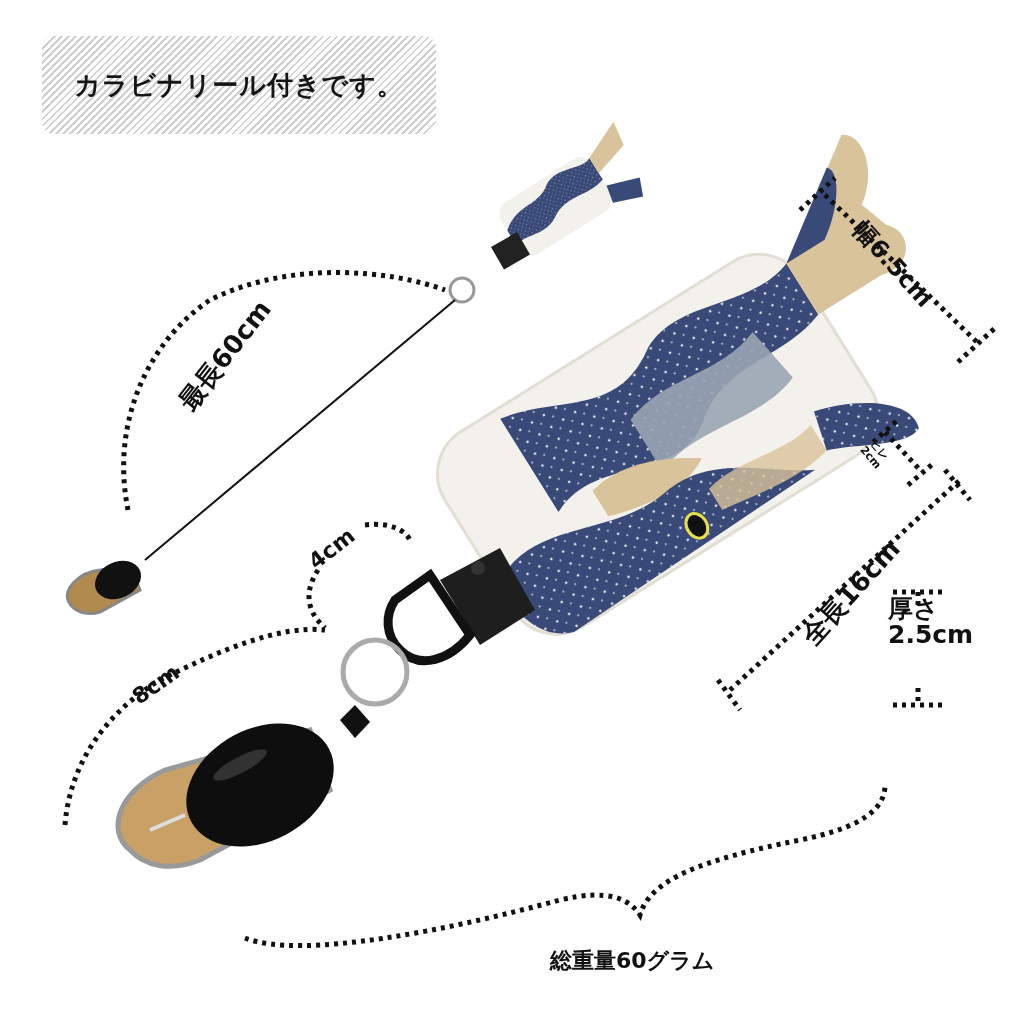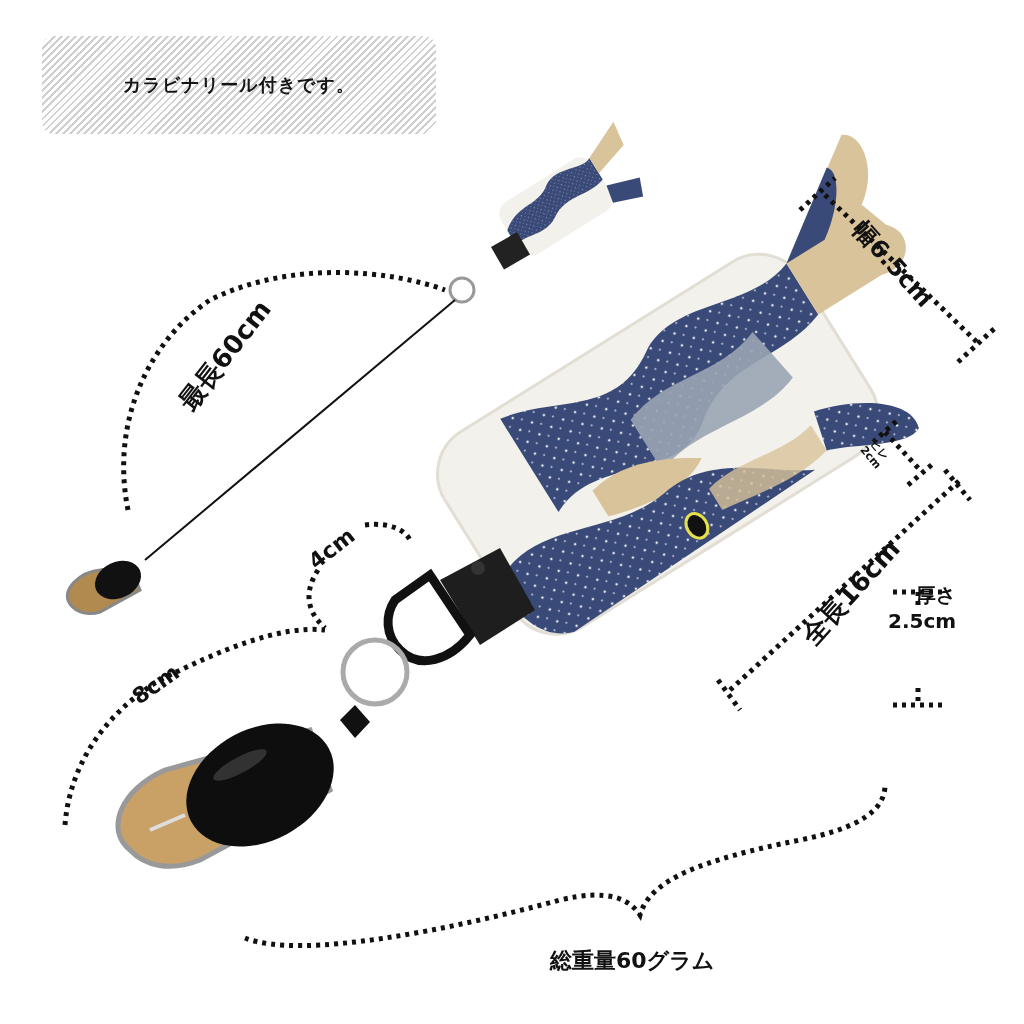--- a/index.html
+++ b/index.html
@@ -4,28 +4,28 @@
 <style>
   html, body { margin:0; padding:0; background:#ffffff; }
   body { width:1024px; height:1024px; position:relative; overflow:hidden;
          font-family:"DejaVu Sans", "Liberation Sans", sans-serif; color:#111; }
   .banner {
     position:absolute; left:42px; top:36px; width:394px; height:98px;
     border-radius:12px;
     background: repeating-linear-gradient(135deg, #ffffff 0px, #ffffff 3px, #cfcfcf 3px, #cfcfcf 5px);
     display:flex; align-items:center; justify-content:center;
   }
-  .banner span { font-size:18px; font-weight:bold; letter-spacing:1px; color:#151515; }
+  .banner span { font-size:26px; font-weight:bold; letter-spacing:1px; color:#151515; }
   .art { position:absolute; left:0; top:0; width:1024px; height:1024px; }
   .lbl { position:absolute; font-weight:bold; color:#111; white-space:nowrap; transform-origin:center center; }
   .lbl-60 { left:160px; top:338px; font-size:26px; transform:rotate(-52deg); }
   .lbl-w  { left:840px; top:248px; font-size:24px; transform:rotate(48deg); }
   .lbl-fin{ left:862px; top:442px; font-size:11px; transform:rotate(50deg); line-height:12px; text-align:center; }
   .lbl-len{ left:786px; top:575px; font-size:26px; transform:rotate(-48deg); }
-  .lbl-th { left:888px; top:582px; font-size:20px; text-align:right; line-height:26px; }
+  .lbl-th { left:888px; top:596px; font-size:25px; text-align:left; line-height:26px; }
   .lbl-4  { left:306px; top:536px; font-size:22px; transform:rotate(-38deg); }
   .lbl-8  { left:130px; top:672px; font-size:22px; transform:rotate(-35deg); }
   .lbl-wt { left:550px; top:946px; font-size:22px; }
 </style>
 </head>
 <body>
 
 <div class="banner">
   <span>カラビナリール付きです。</span>
 </div>

